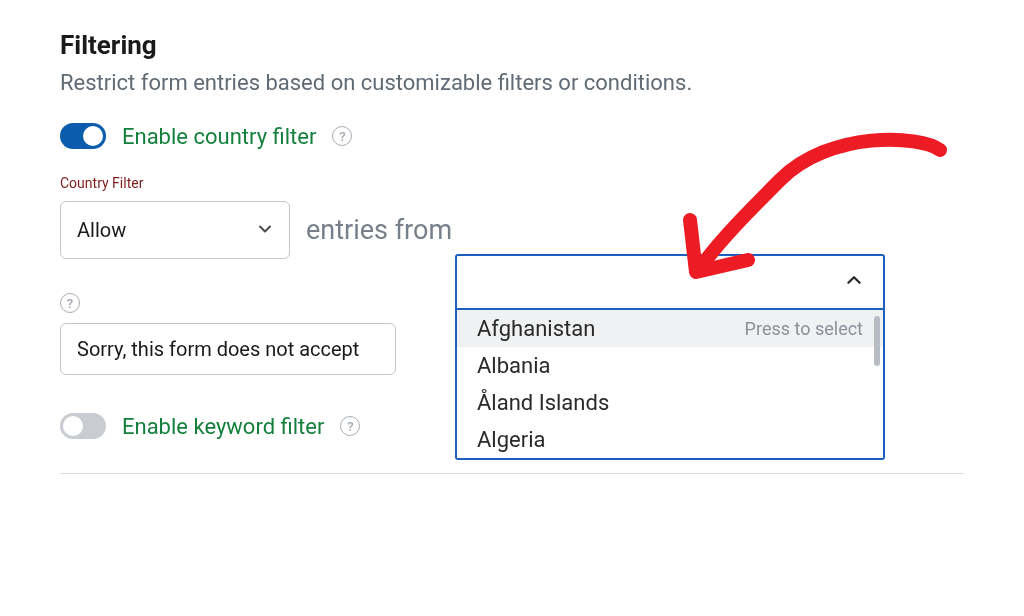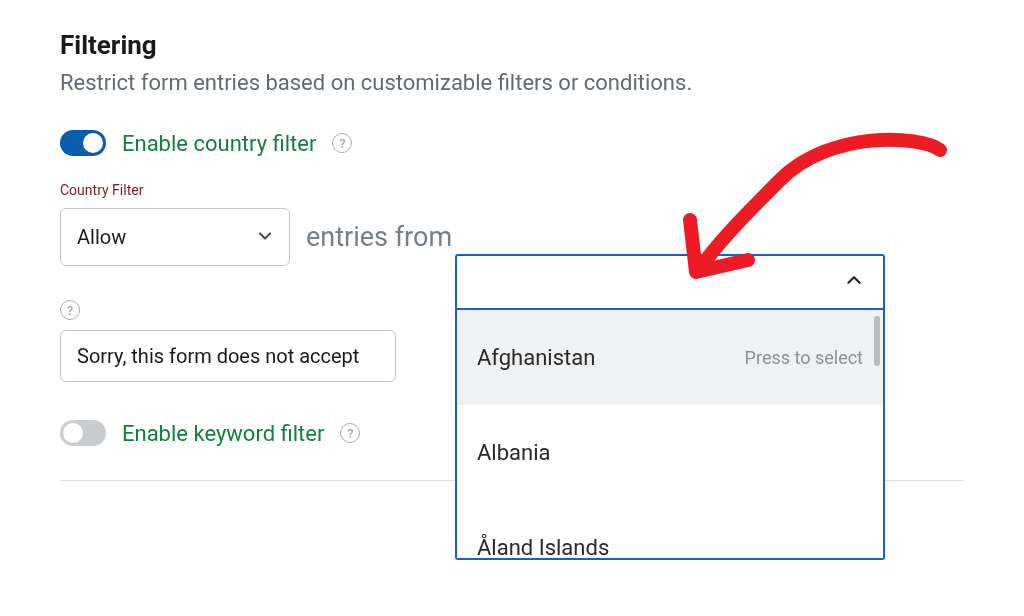--- a/index.html
+++ b/index.html
@@ -14,21 +14,21 @@
     }
     .section-title {
       font-size: 26px;
       font-weight: 700;
       color: #1a1a1a;
       margin-bottom: 10px;
     }
     .section-desc {
       font-size: 22px;
       color: #616b75;
-      margin-bottom: 35px;
+      margin-bottom: 28px;
     }
     .toggle-row {
       display: flex;
       align-items: center;
       gap: 16px;
       margin-bottom: 26px;
     }
     .toggle {
       position: relative;
       width: 46px;
@@ -122,21 +122,21 @@
     .country-dropdown {
       border: 2px solid #1b5fbf;
       border-top: none;
       background: #fff;
       border-radius: 0 0 3px 3px;
       max-height: 250px;
       overflow: hidden;
       position: relative;
     }
     .country-option {
-      padding: 35px 20px;
+      padding: 6px 20px;
       font-size: 22px;
       color: #2a2a2a;
       display: flex;
       justify-content: space-between;
       align-items: center;
       cursor: pointer;
     }
     .country-option.highlight {
       background: #f0f1f2;
     }

